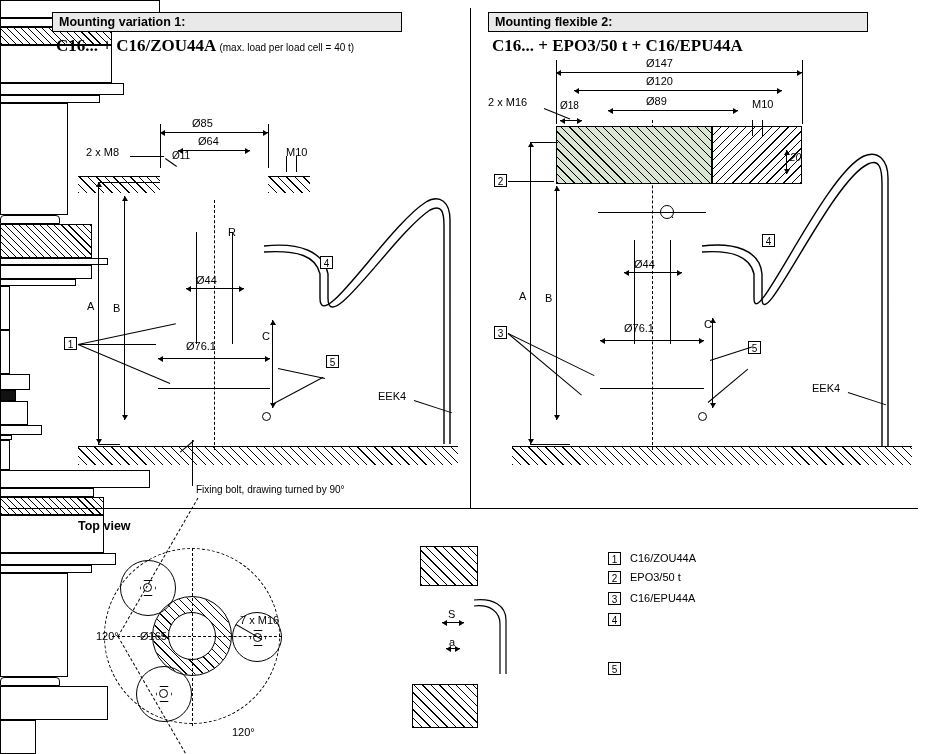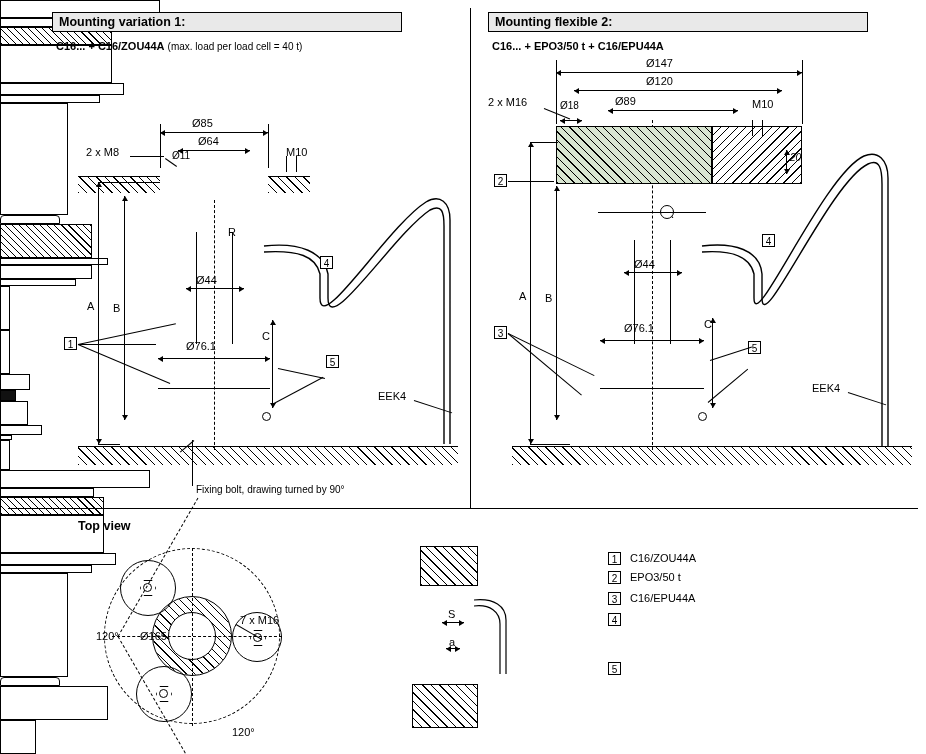--- a/index.html
+++ b/index.html
@@ -5,21 +5,21 @@
   html,body{margin:0;padding:0;background:#ffffff;}
   body{width:926px;height:754px;position:relative;font-family:"Liberation Sans",sans-serif;color:#000;}
   .page{position:absolute;left:0;top:0;width:926px;height:754px;overflow:hidden;}
 
   
   .abs{position:absolute;}
   .txt{position:absolute;font-size:11px;line-height:12px;white-space:nowrap;}
   .txt.b{font-weight:bold;}
   .small{font-size:10px;}
   .hdr{font-size:12.5px;font-weight:bold;white-space:nowrap;}
-  .sub{font-size:11px;font-weight:bold;white-space:nowrap;}
+  .sub{font-size:17px;font-weight:bold;white-space:nowrap;font-family:Liberation Serif, serif;}
 
   
   .hdrbox{position:absolute;border:1px solid #000;background:#e9e9e9;height:20px;display:flex;align-items:center;padding:0 6px;box-sizing:border-box;}
 
   
   .vdiv{position:absolute;width:1px;background:#000;}
   .hdiv{position:absolute;height:1px;background:#000;}
 
   
   .callout{position:absolute;border:1px solid #000;width:13px;height:13px;font-size:10px;line-height:13px;text-align:center;background:#fff;box-sizing:border-box;}
@@ -233,21 +233,21 @@
 
   <div class="ext" style="left:556px;top:60px;height:64px;"></div>
   <div class="ext" style="left:802px;top:60px;height:64px;"></div>
   <div class="dimh" style="left:556px;top:72px;width:246px;"></div>
   <div class="txt" style="left:646px;top:57px;">Ø147</div>
 
   <div class="dimh" style="left:574px;top:90px;width:208px;"></div>
   <div class="txt" style="left:646px;top:75px;">Ø120</div>
 
   <div class="dimh" style="left:608px;top:110px;width:130px;"></div>
-  <div class="txt" style="left:615px;top:95px;">Ø89</div>
+  <div class="txt" style="left:646px;top:95px;">Ø89</div>
 
   <div class="dimh" style="left:560px;top:120px;width:22px;"></div>
   <div class="txt small" style="left:560px;top:100px;">Ø18</div>
 
   <div class="txt" style="left:488px;top:96px;">2 x M16</div>
   <div class="ln lnh" style="left:544px;top:108px;width:28px;transform:rotate(22deg);transform-origin:left center;"></div>
 
   <div class="txt" style="left:752px;top:98px;">M10</div>
 
   <div class="dimv" style="left:786px;top:150px;height:24px;"></div>

